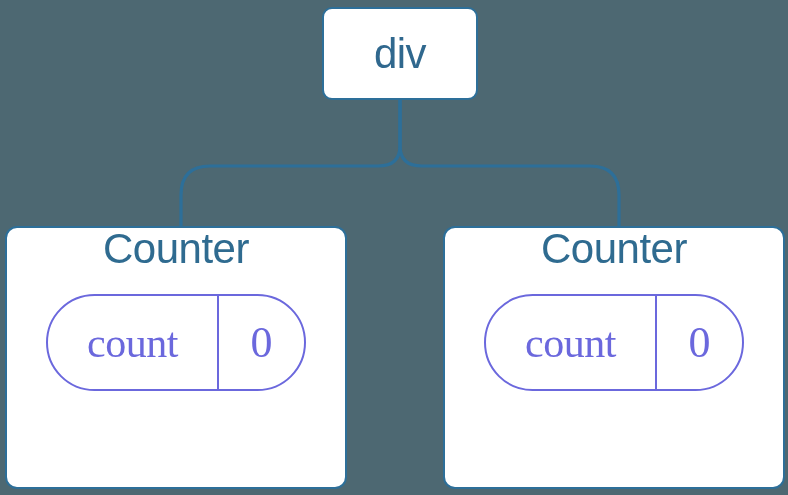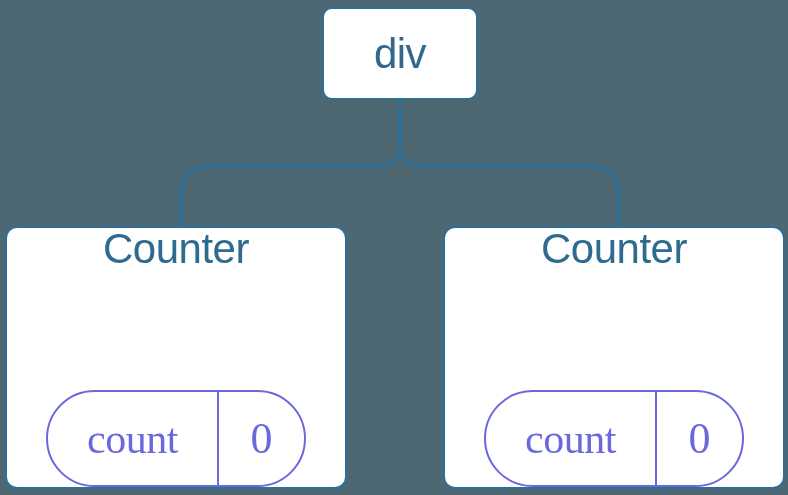--- a/index.html
+++ b/index.html
@@ -52,21 +52,21 @@
     top: 226px;
     width: 342px;
     height: 263px;
     box-sizing: border-box;
     background: #ffffff;
     border: 2px solid #2d6f99;
     border-radius: 12px;
     display: flex;
     flex-direction: column;
     align-items: center;
-    justify-content: space-between;
+    justify-content: flex-start;
     gap: 24px;
     z-index: 2;
   }
   .card-left  { left: 5px; }
   .card-right { left: 443px; }
   .card-title {
     color: #2f6b90;
     font-size: 42px;
     font-weight: 500;
     letter-spacing: -0.5px;

